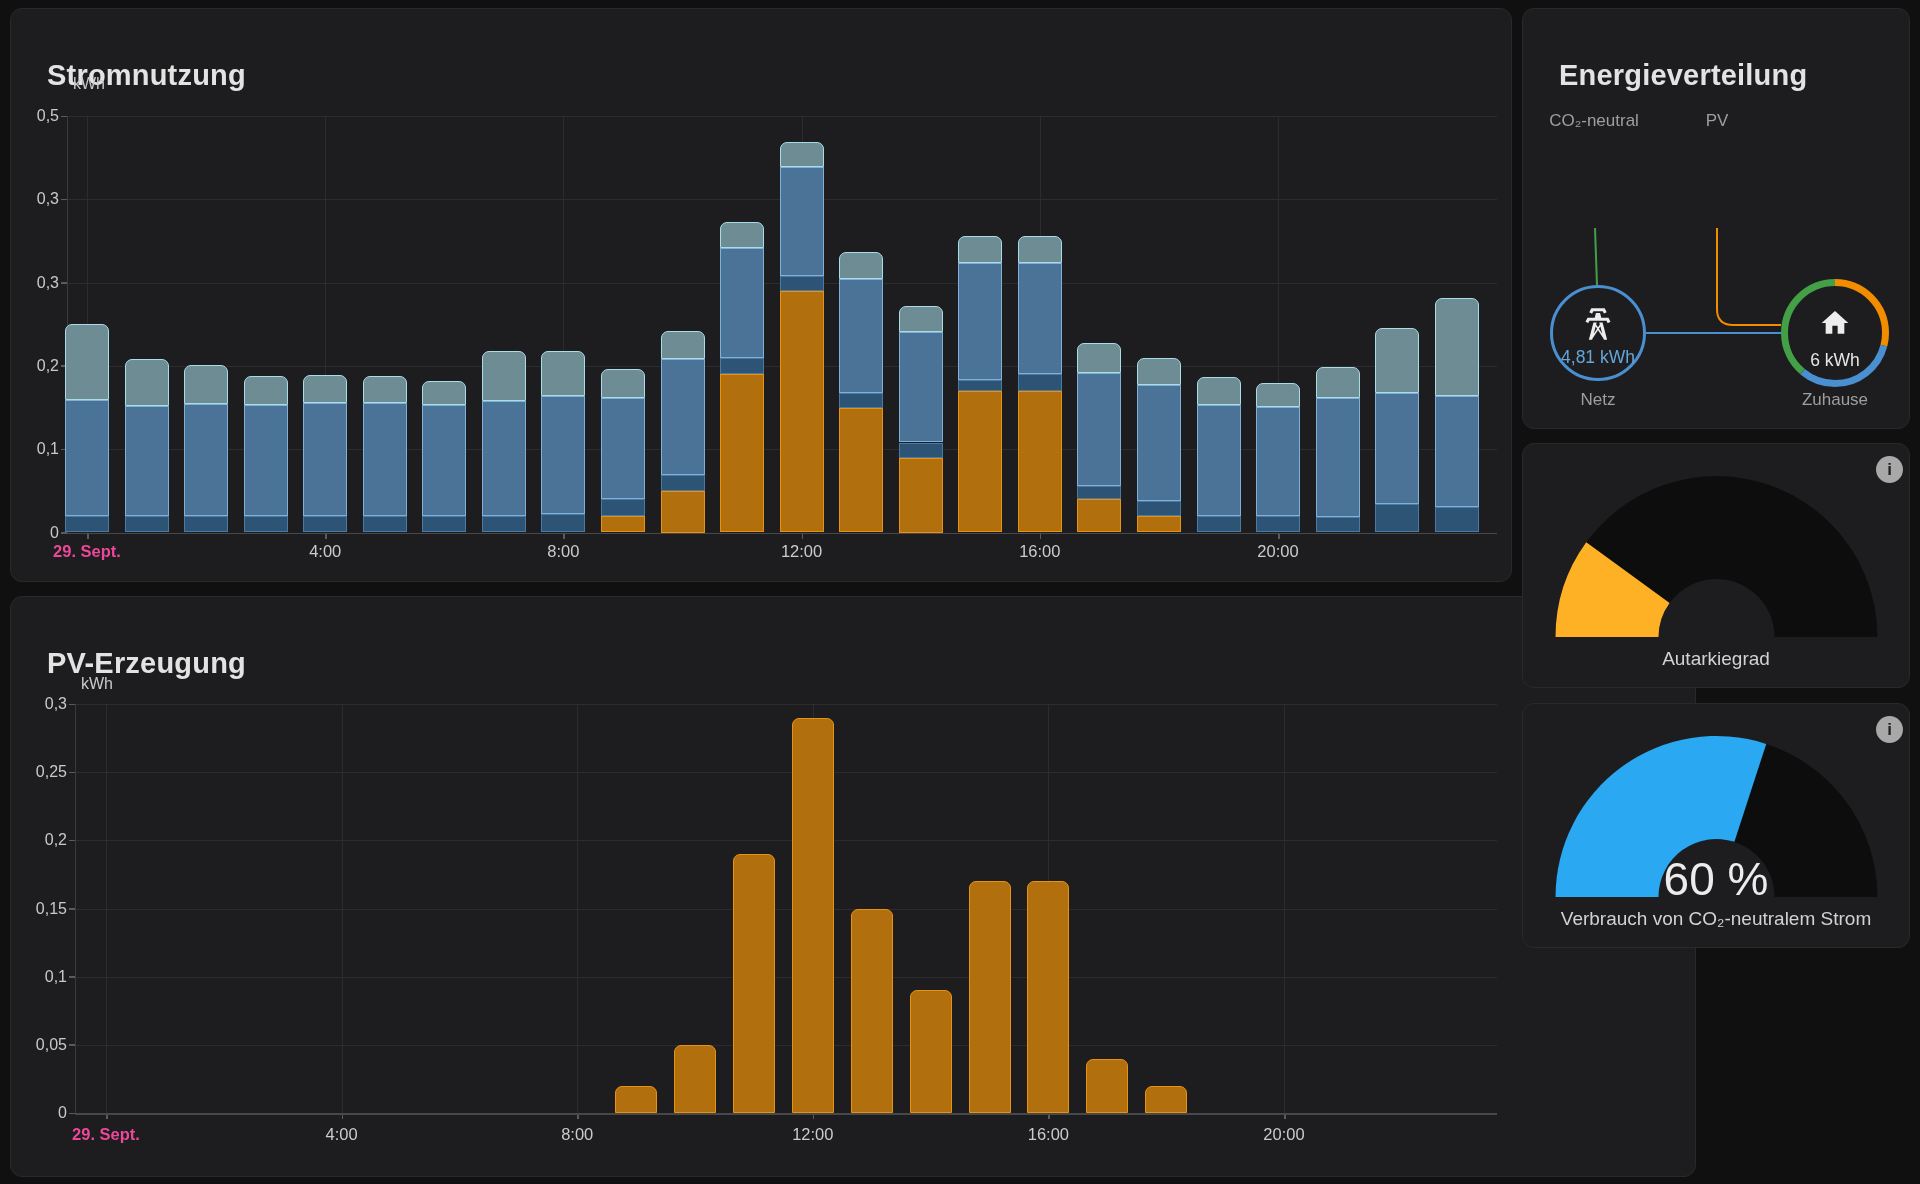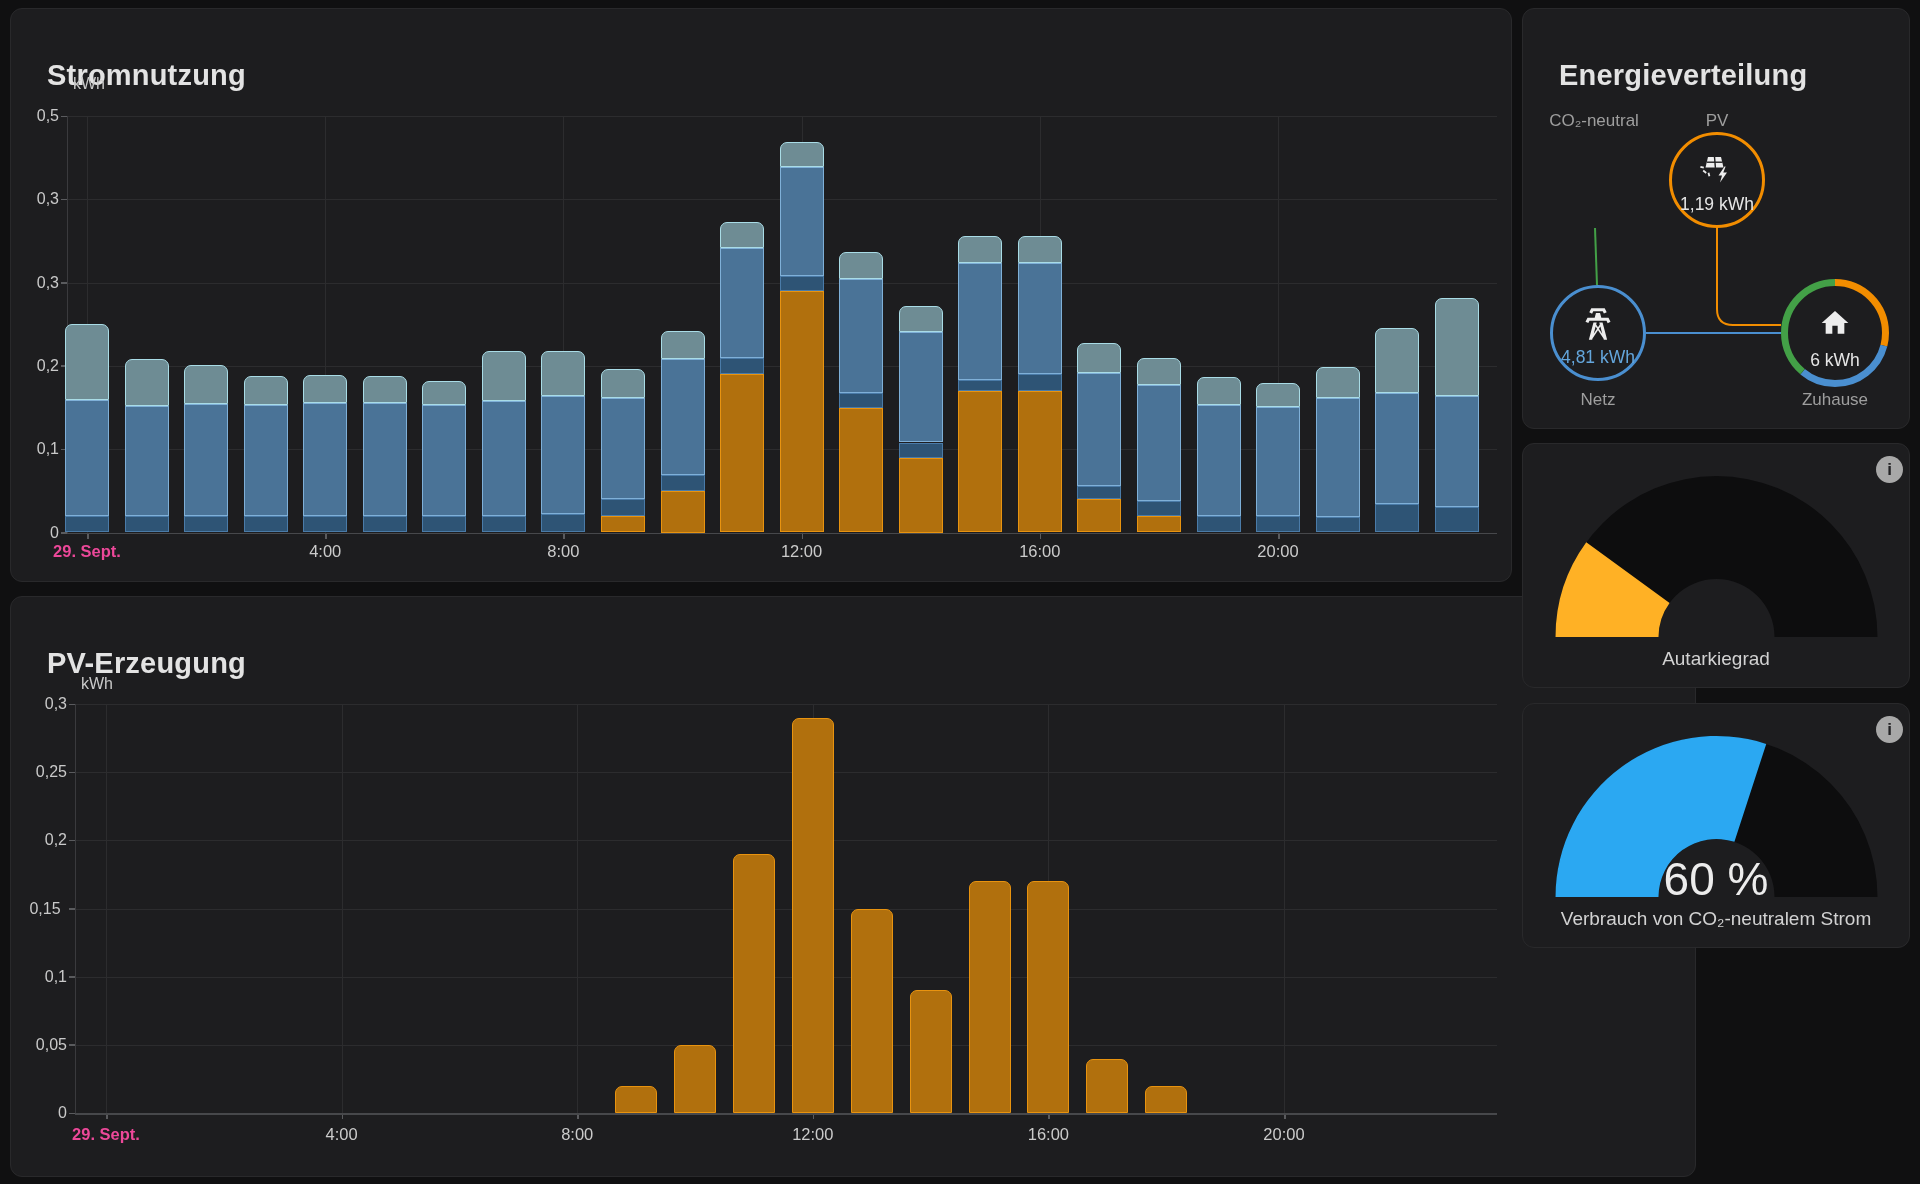--- a/index.html
+++ b/index.html
@@ -163,21 +163,21 @@
       <div class="hgrid" style="left: 64px; top: 107.1px; width: 1422px;"></div>
       <div class="ytick" style="left: 12px; top: 98.1px;">0,3</div>
       <div class="ytickmark" style="left: 58px; top: 106.6px;"></div>
       <div class="hgrid" style="left: 64px; top: 175.3px; width: 1422px;"></div>
       <div class="ytick" style="left: 12px; top: 166.3px;">0,25</div>
       <div class="ytickmark" style="left: 58px; top: 174.8px;"></div>
       <div class="hgrid" style="left: 64px; top: 243.4px; width: 1422px;"></div>
       <div class="ytick" style="left: 12px; top: 234.4px;">0,2</div>
       <div class="ytickmark" style="left: 58px; top: 242.9px;"></div>
       <div class="hgrid" style="left: 64px; top: 311.6px; width: 1422px;"></div>
-      <div class="ytick" style="left: 12px; top: 302.6px; text-align: center;">0,15</div>
+      <div class="ytick" style="left: 12px; top: 302.6px;">0,15</div>
       <div class="ytickmark" style="left: 58px; top: 311.1px;"></div>
       <div class="hgrid" style="left: 64px; top: 379.7px; width: 1422px;"></div>
       <div class="ytick" style="left: 12px; top: 370.7px;">0,1</div>
       <div class="ytickmark" style="left: 58px; top: 379.2px;"></div>
       <div class="hgrid" style="left: 64px; top: 447.9px; width: 1422px;"></div>
       <div class="ytick" style="left: 12px; top: 438.9px;">0,05</div>
       <div class="ytickmark" style="left: 58px; top: 447.4px;"></div>
       <div class="ytick" style="left: 12px; top: 507px;">0</div>
       <div class="ytickmark" style="left: 58px; top: 515.5px;"></div>
       <div class="vgrid" style="left: 95px; top: 107.1px; height: 408.9px;"></div>
@@ -222,41 +222,20 @@
     <path id="conn-orange" d="M194,219 L194,300 Q194,316 210,316 L258,316" stroke-width="2" fill="none" stroke="#f28d00"></path>
     <path id="conn-blue" d="M123,324 L258,324" stroke-width="2" fill="none" stroke="#4a8fd0"></path>
   </svg>
 
   <div class="nlabel" style="left:-9px;top:102px;">CO₂-neutral</div>
   <div class="nlabel" style="left:114px;top:102px;">PV</div>
   <div class="nlabel" style="left:-5px;top:381px;">Netz</div>
   <div class="nlabel" style="left:232px;top:381px;">Zuhause</div>
 
 
-  <div class="node" style="left:146px;top:123px;width:96px;height:96px;">
-    <div class="ring" id="ring-pv" style="border:3.5px solid #f28d00;"></div>
-    <span class="icon-center" style="left:48px;top:37px;">
-      <svg width="40" height="32" viewBox="0 0 40 30">
-        <g fill="#ededed">
-          <path d="M11,3 L24,3 L26.5,13.5 L8.5,13.5 Z"></path>
-          <path d="M27.5,12.5 L21.5,21.5 L25,21.5 L23,28.5 L30,18.5 L26.3,18.5 L28.6,12.5 Z"></path>
-        </g>
-        <g stroke="#1d1d1f" stroke-width="1.4" fill="none">
-          <path d="M17.5,2.6 L18.4,13.9"></path>
-            <path d="M9.8,8.2 L25.6,8.2"></path>
-        </g>
-        <g stroke="#ededed" stroke-width="1.8" fill="none">
-          <path d="M6.2,16.5 L9.2,19"></path>
-            <path d="M11.5,18.8 L12.4,22.2"></path>
-            <path d="M3.4,12.8 L6.8,13.6"></path>
-        </g>
-      </svg>
-    </span>
-    <div class="nvalue" style="top:62px;">1,19 kWh</div>
-  </div>
 
   <div class="node" style="left:27px;top:276px;width:96px;height:96px;">
     <div class="ring" id="ring-netz" style="border:3.5px solid #4a8fd0;"></div>
     <span class="icon-center" style="left:48px;top:39px;">
       <svg width="38" height="38" viewBox="0 0 24 24">
           <path fill="#ededed" d="M8.28,5.45L6.5,4.55L7.76,2H16.23L17.5,4.55L15.72,5.44L15,4H9L8.28,5.45M18.62,8H14.09L13.3,5H10.7L9.91,8H5.38L4.1,10.55L5.89,11.44L6.62,10H17.38L18.1,11.45L19.89,10.56L18.62,8M17.77,22H15.7L15.46,21.1L12,15.9L8.53,21.1L8.3,22H6.23L9.12,11H11.19L10.83,12.35L12,14.1L13.16,12.35L12.81,11H14.88L17.77,22M11.4,15L10.5,13.65L9.32,18.13L11.4,15M14.68,18.12L13.5,13.64L12.6,15L14.68,18.12Z"></path>
         </svg>
     </span>
     <div class="nvalue" id="netz-value" style="top:62px;color:#64a6dc;">4,81 kWh</div>
   </div>

